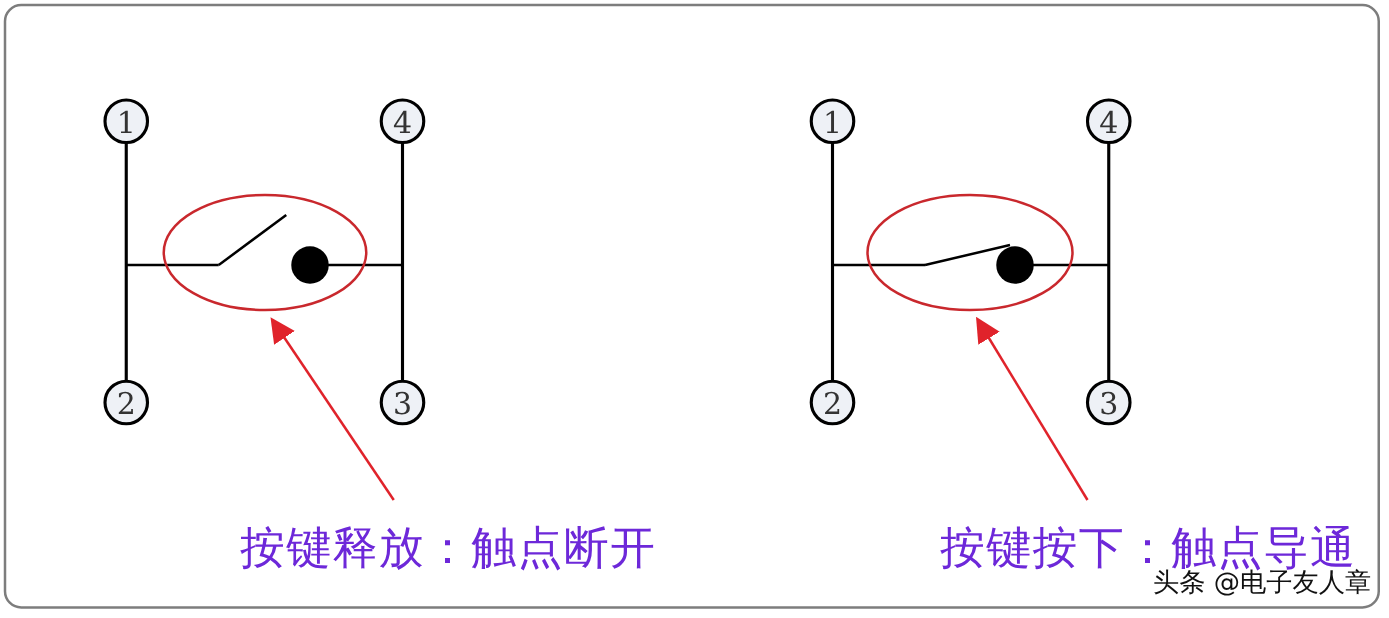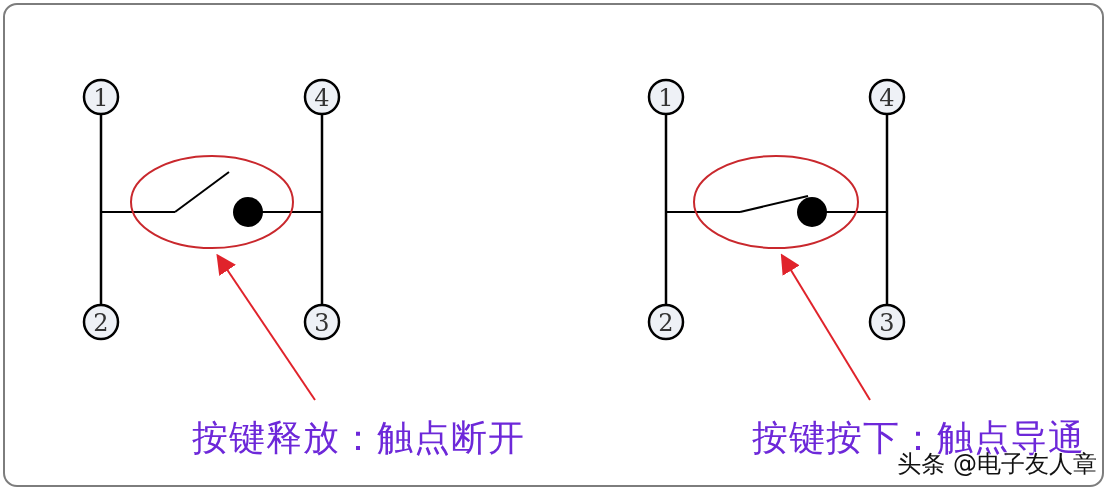--- a/index.html
+++ b/index.html
@@ -1,20 +1,20 @@
 <!DOCTYPE html>
 <html><head>
 <meta charset="utf-8">
 <style>
   html, body { margin:0; padding:0; background:#ffffff; }
   body { width:1111px; height:494px; position:relative; overflow:hidden; font-family:"DejaVu Sans", sans-serif; }
   .frame { position:absolute; left:3px; top:3px; width:1101px; height:484px; border:2px solid #7d7d7d; border-radius:14px; box-sizing:border-box; }
   svg.diagram { position:absolute; left:0; top:0; }
   .caption { position:absolute; color:#6d28d9; font-family:Liberation Serif, serif; font-size:36px; letter-spacing:1px; white-space:nowrap; }
-  .watermark { position:absolute; right:14px; bottom:14px; color:#111; font-size:24px; font-family:"DejaVu Sans", sans-serif; text-shadow:1px 1px 0 #fff, -1px -1px 0 #fff; white-space:nowrap; }
+  .watermark { position:absolute; right:14px; bottom:14px; color:#111; font-size:21px; font-family:"DejaVu Sans", sans-serif; text-shadow:1px 1px 0 #fff, -1px -1px 0 #fff; white-space:nowrap; }
   .pinlabel { font-family:"DejaVu Serif", serif; font-size:24px; fill:#333; }
 </style>
 </head>
 <body>
 
 <div class="frame"></div>
 
 <svg class="diagram" width="1111" height="494" viewBox="0 0 1111 494">
   <defs>
     <marker id="arrowhead" markerWidth="10" markerHeight="10" refX="5" refY="5" orient="auto">

